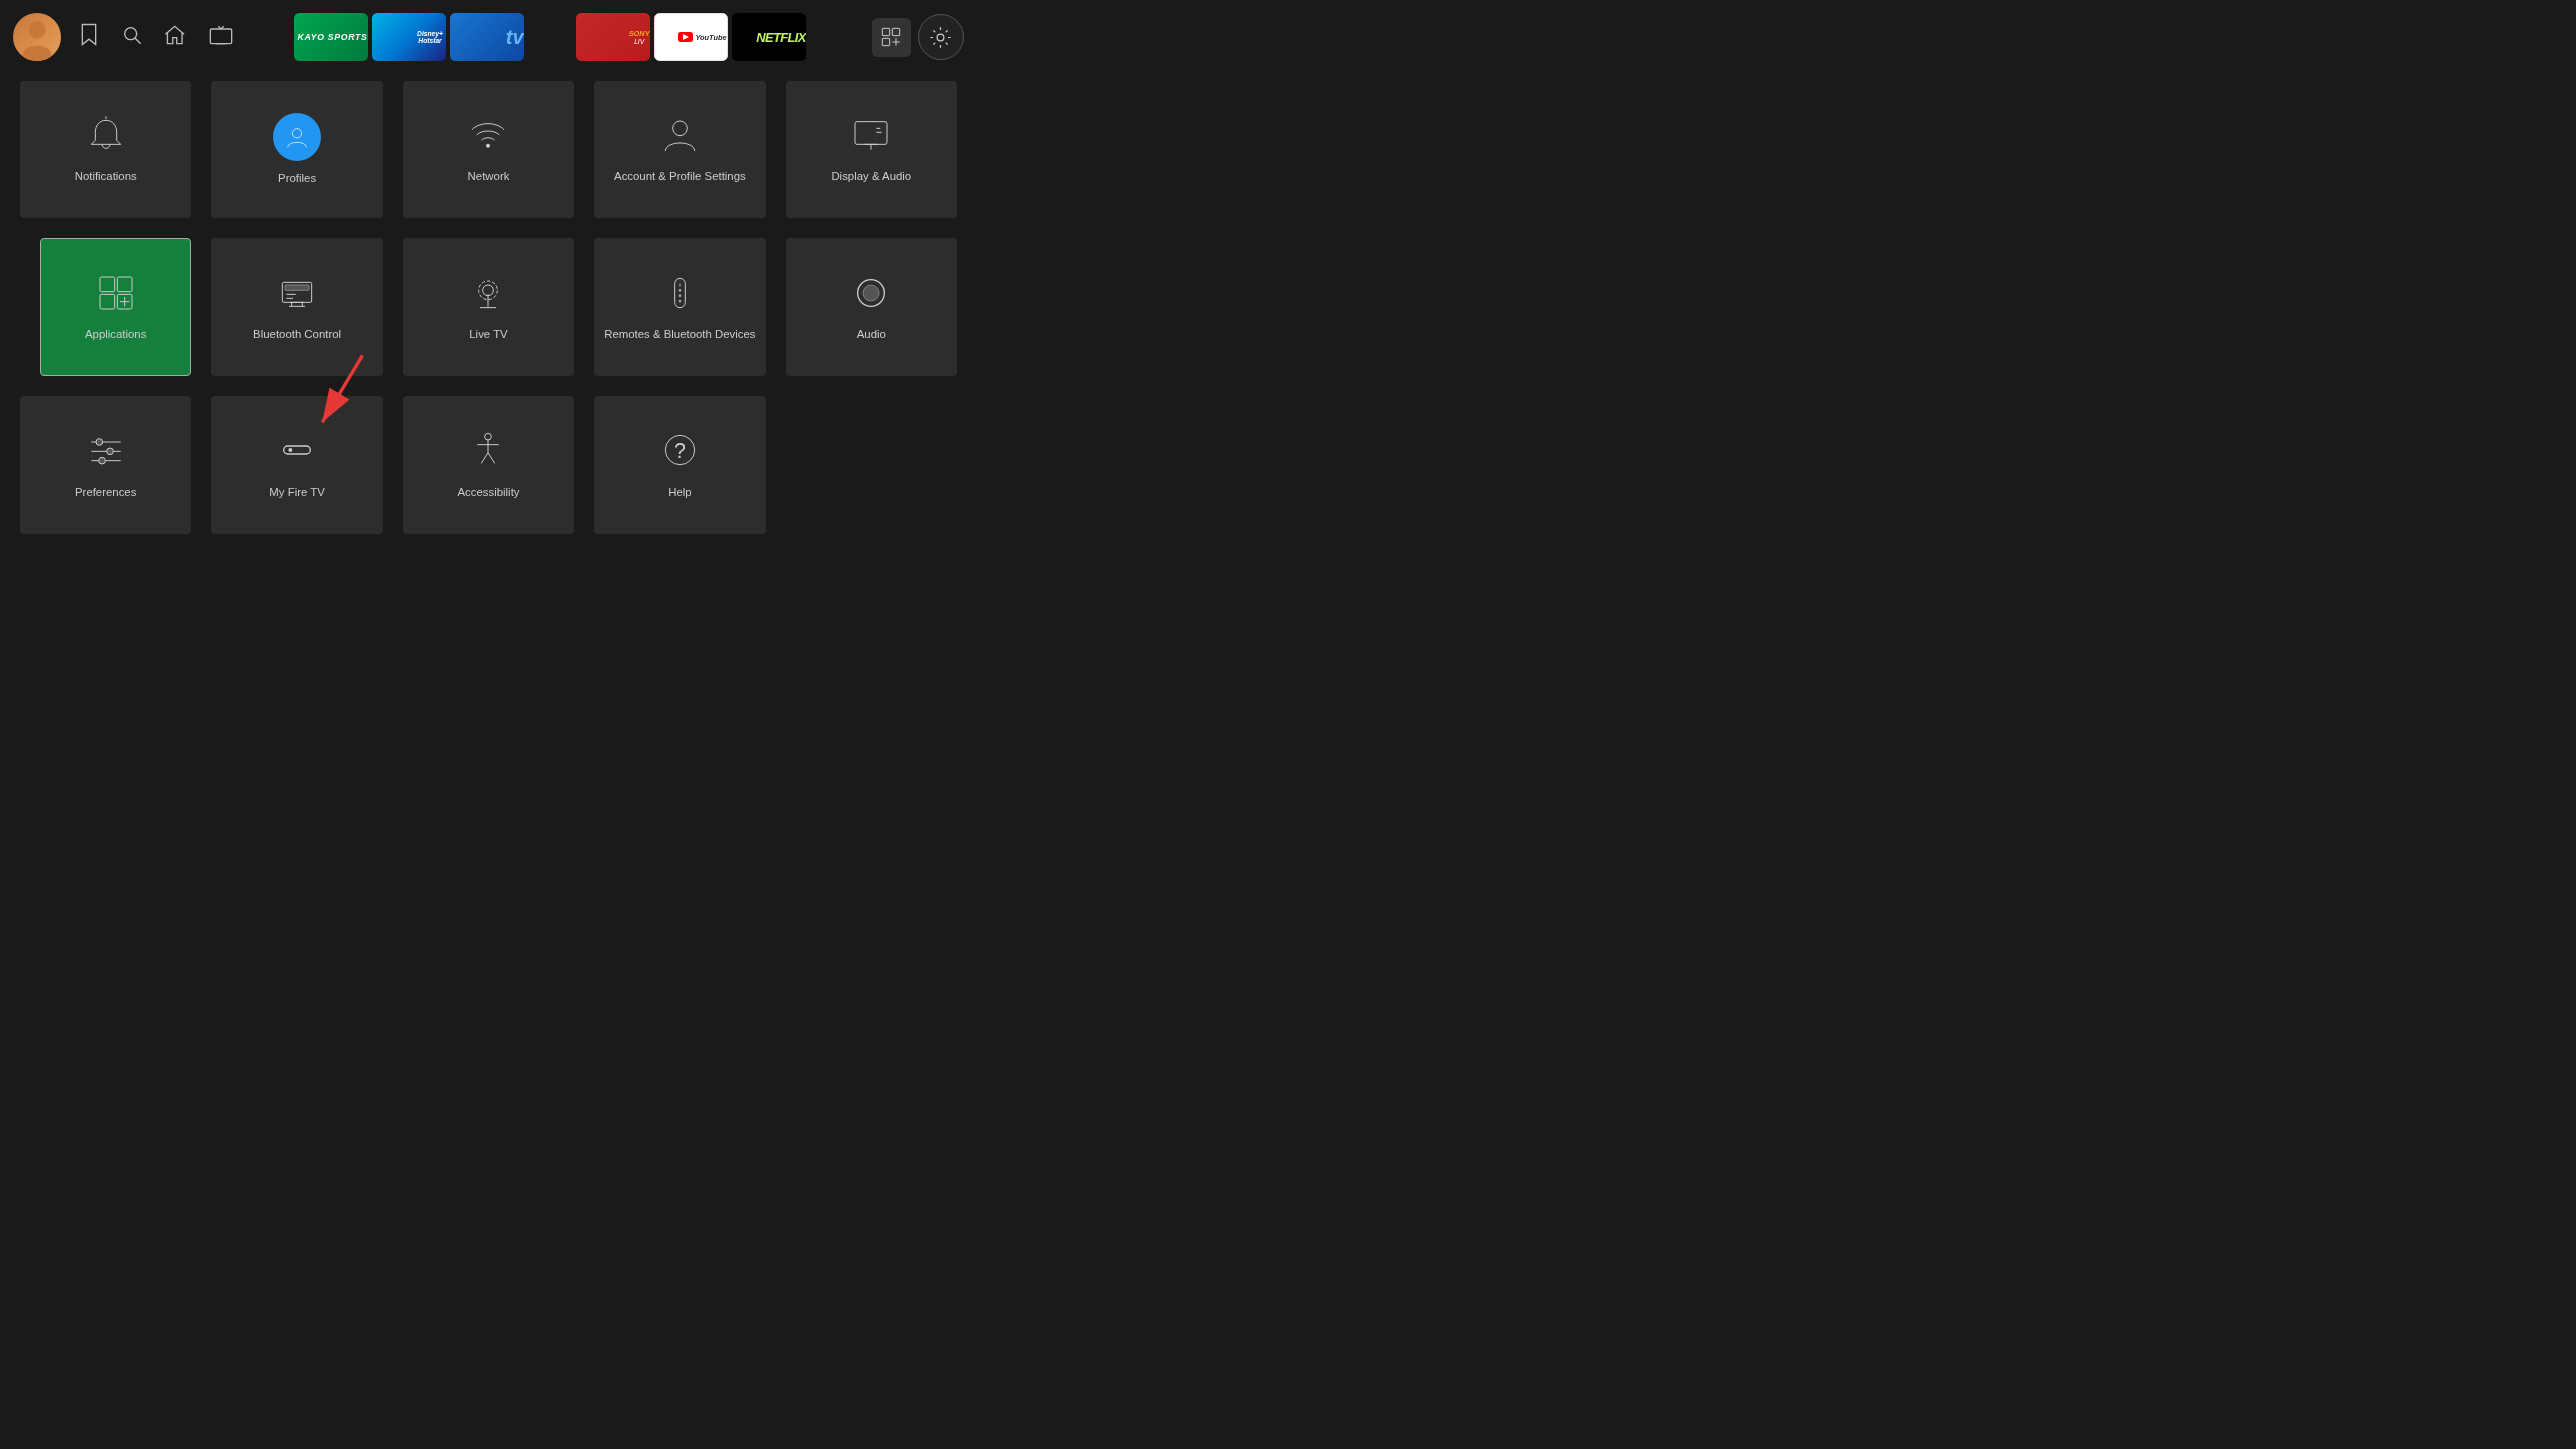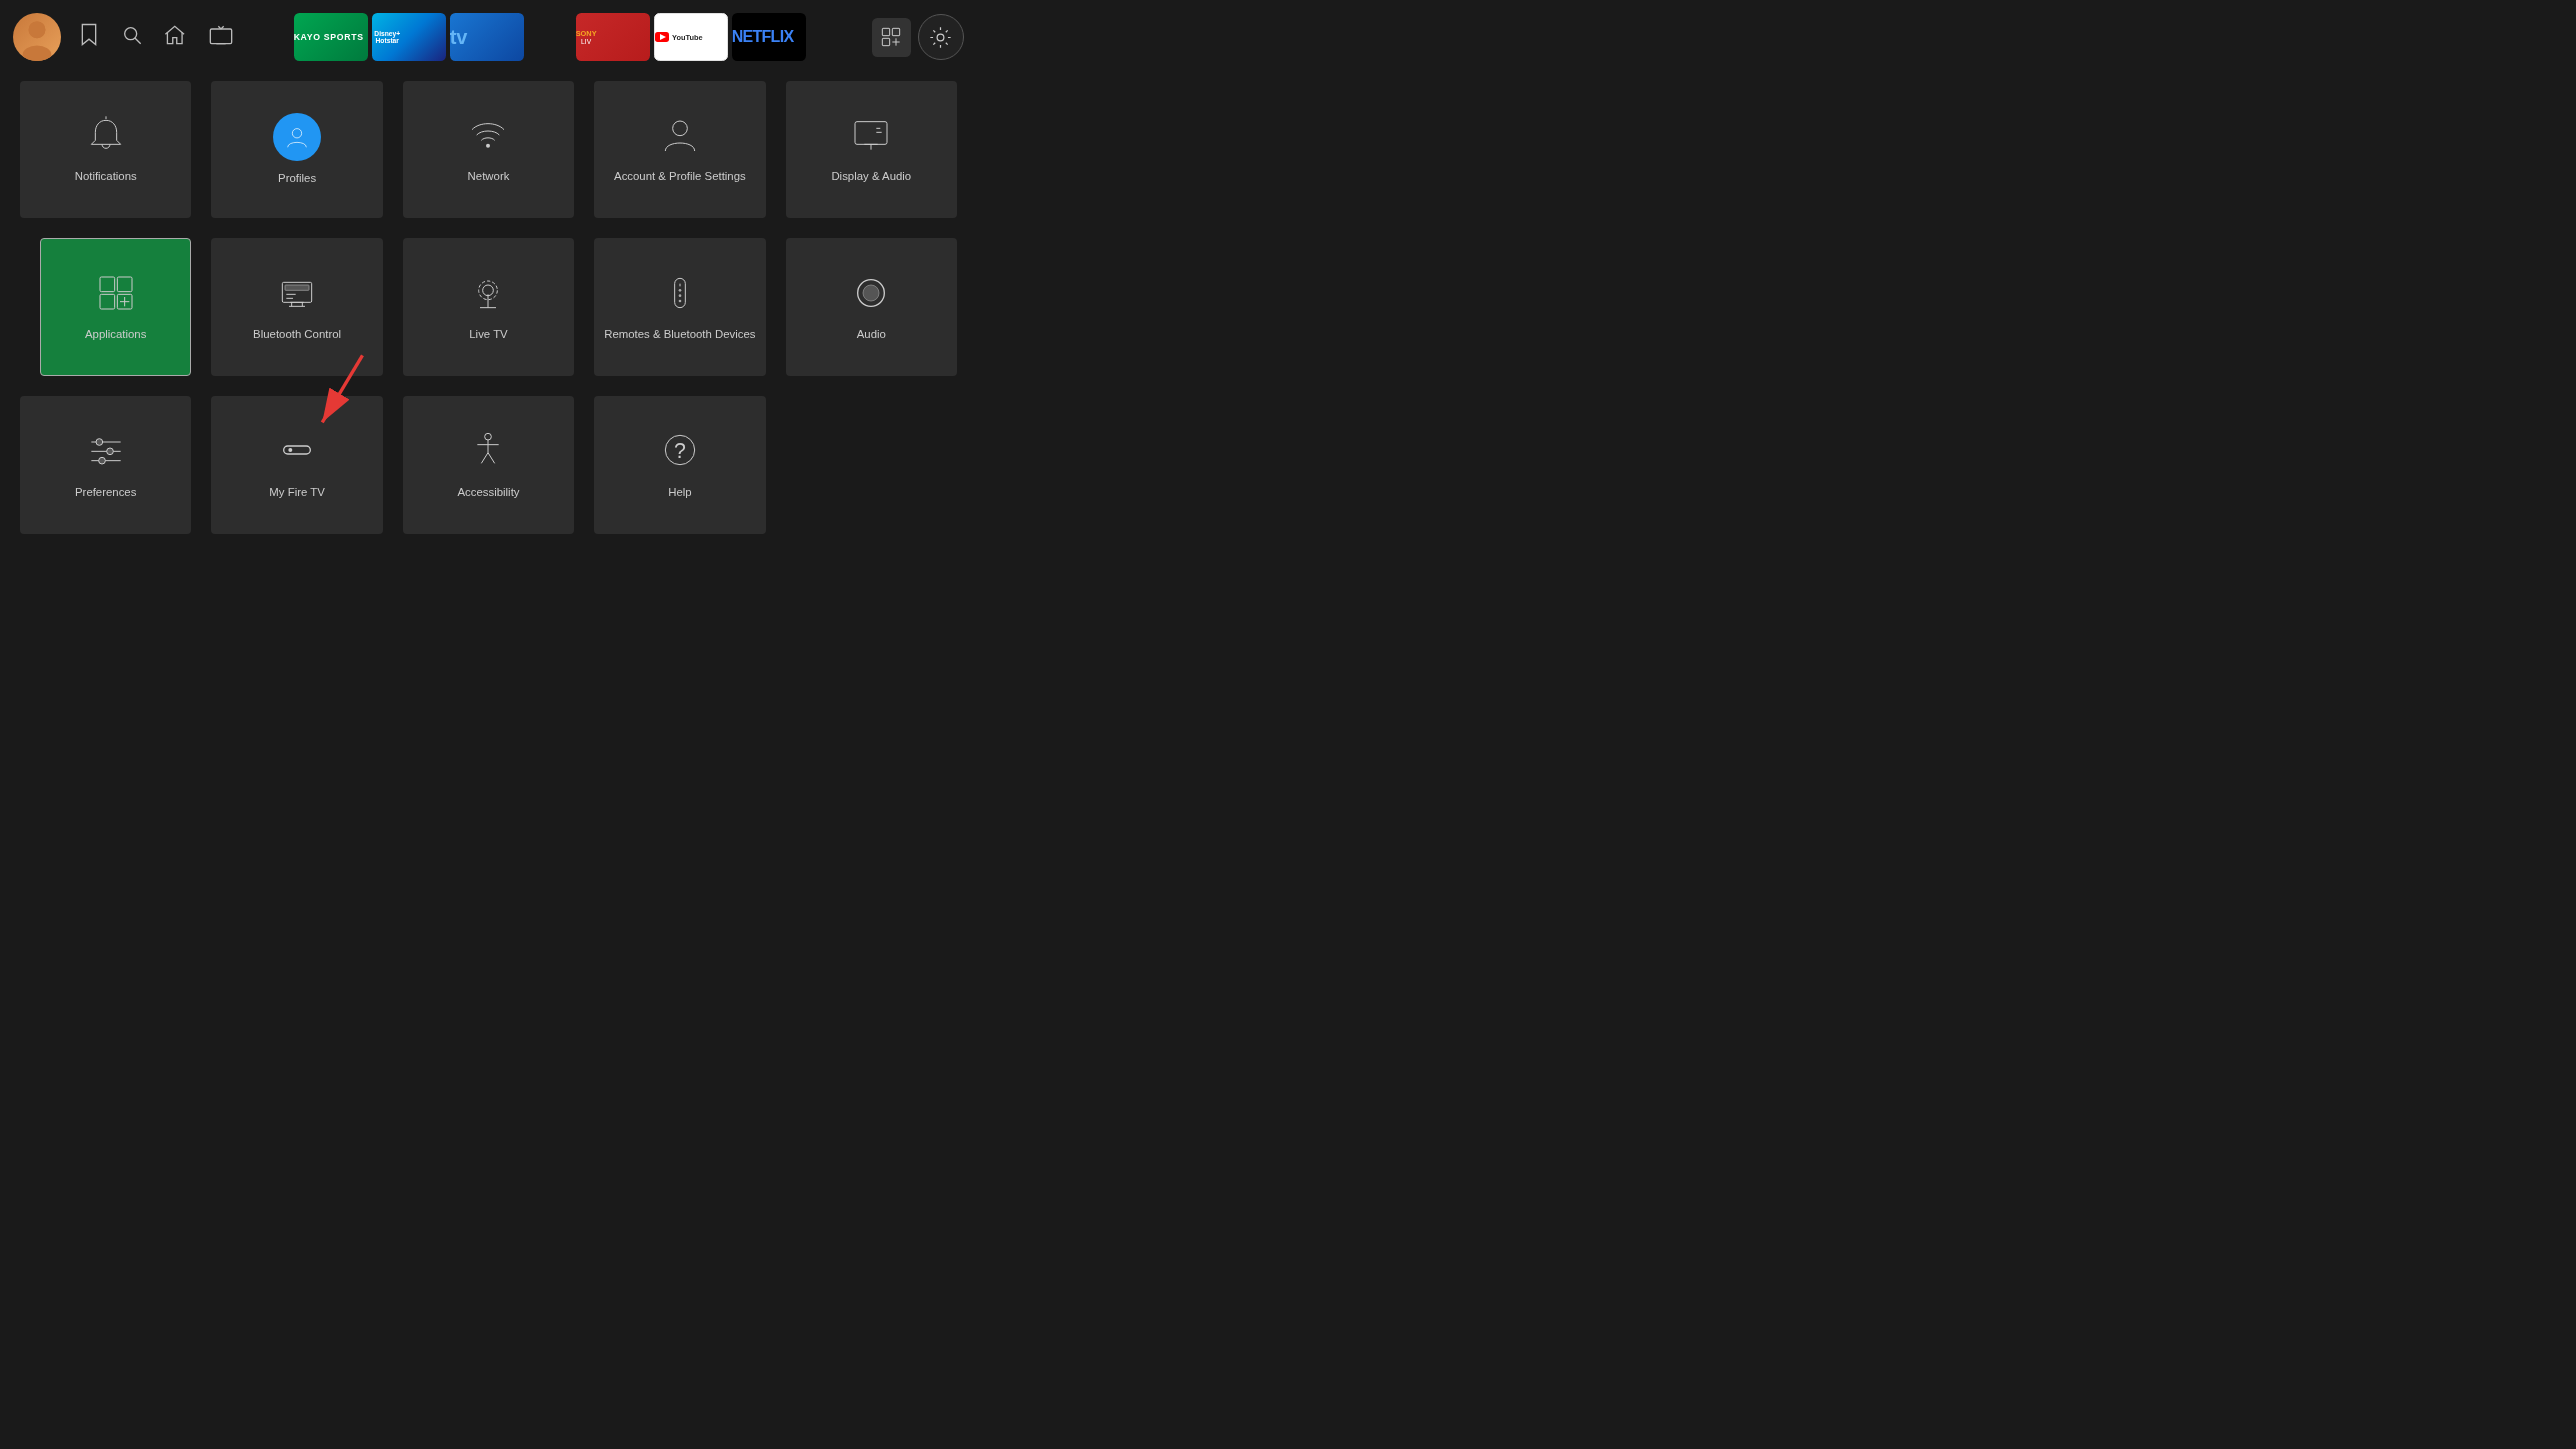--- a/index.html
+++ b/index.html
@@ -54,22 +54,23 @@
       margin: 0 auto;
     }
 
     .app-tile {
       width: 74px;
       height: 48px;
       border-radius: 5.4px;
       overflow: hidden;
       display: flex;
       align-items: center;
-      justify-content: flex-start;
+      justify-content: flex-end;
       cursor: pointer;
+      font-style: italic;
     }
 
     .app-kayo {
       background: linear-gradient(135deg, #00a651, #007a3d);
     }
 
     .app-hotstar {
       background: linear-gradient(135deg, #00b4e4, #0078d4, #1a237e);
     }
 
@@ -270,21 +271,21 @@
       <div style="display:flex;align-items:center;gap:2.7px;">
 
         <div style="background:#ff0000;border-radius:2.7px;width:14.8px;height:10.7px;display:flex;align-items:center;justify-content:center;">
           <div style="width:0;height:0;border-top:3.4px solid transparent;border-bottom:3.4px solid transparent;border-left:6px solid white;margin-left:1.3px;"></div>
         </div>
         <span style="color:#282828;font-size:7.4px;font-weight:700;">YouTube</span>
       </div>
     </div>
 
     <div class="app-tile app-netflix">
-      <span style="color:#3b82f6;font-size:16px;font-weight:900;letter-spacing:-0.7px;">NETFLIX</span>
+      <span style="color:#bef264;font-size:13px;font-weight:900;letter-spacing:-0.7px;">NETFLIX</span>
     </div>
   </div>
 
   <div class="nav-right">
     <div class="nav-grid-icon">
       <svg width="20" height="20" viewBox="0 0 30 30" fill="none" stroke="#ccc" stroke-width="1.5">
         <rect x="2" y="2" width="11" height="11" rx="1"></rect>
         <rect x="17" y="2" width="11" height="11" rx="1"></rect>
         <rect x="2" y="17" width="11" height="11" rx="1"></rect>
         <line x1="17" y1="22.5" x2="28" y2="22.5" stroke="#ccc" stroke-width="1.5"></line>

